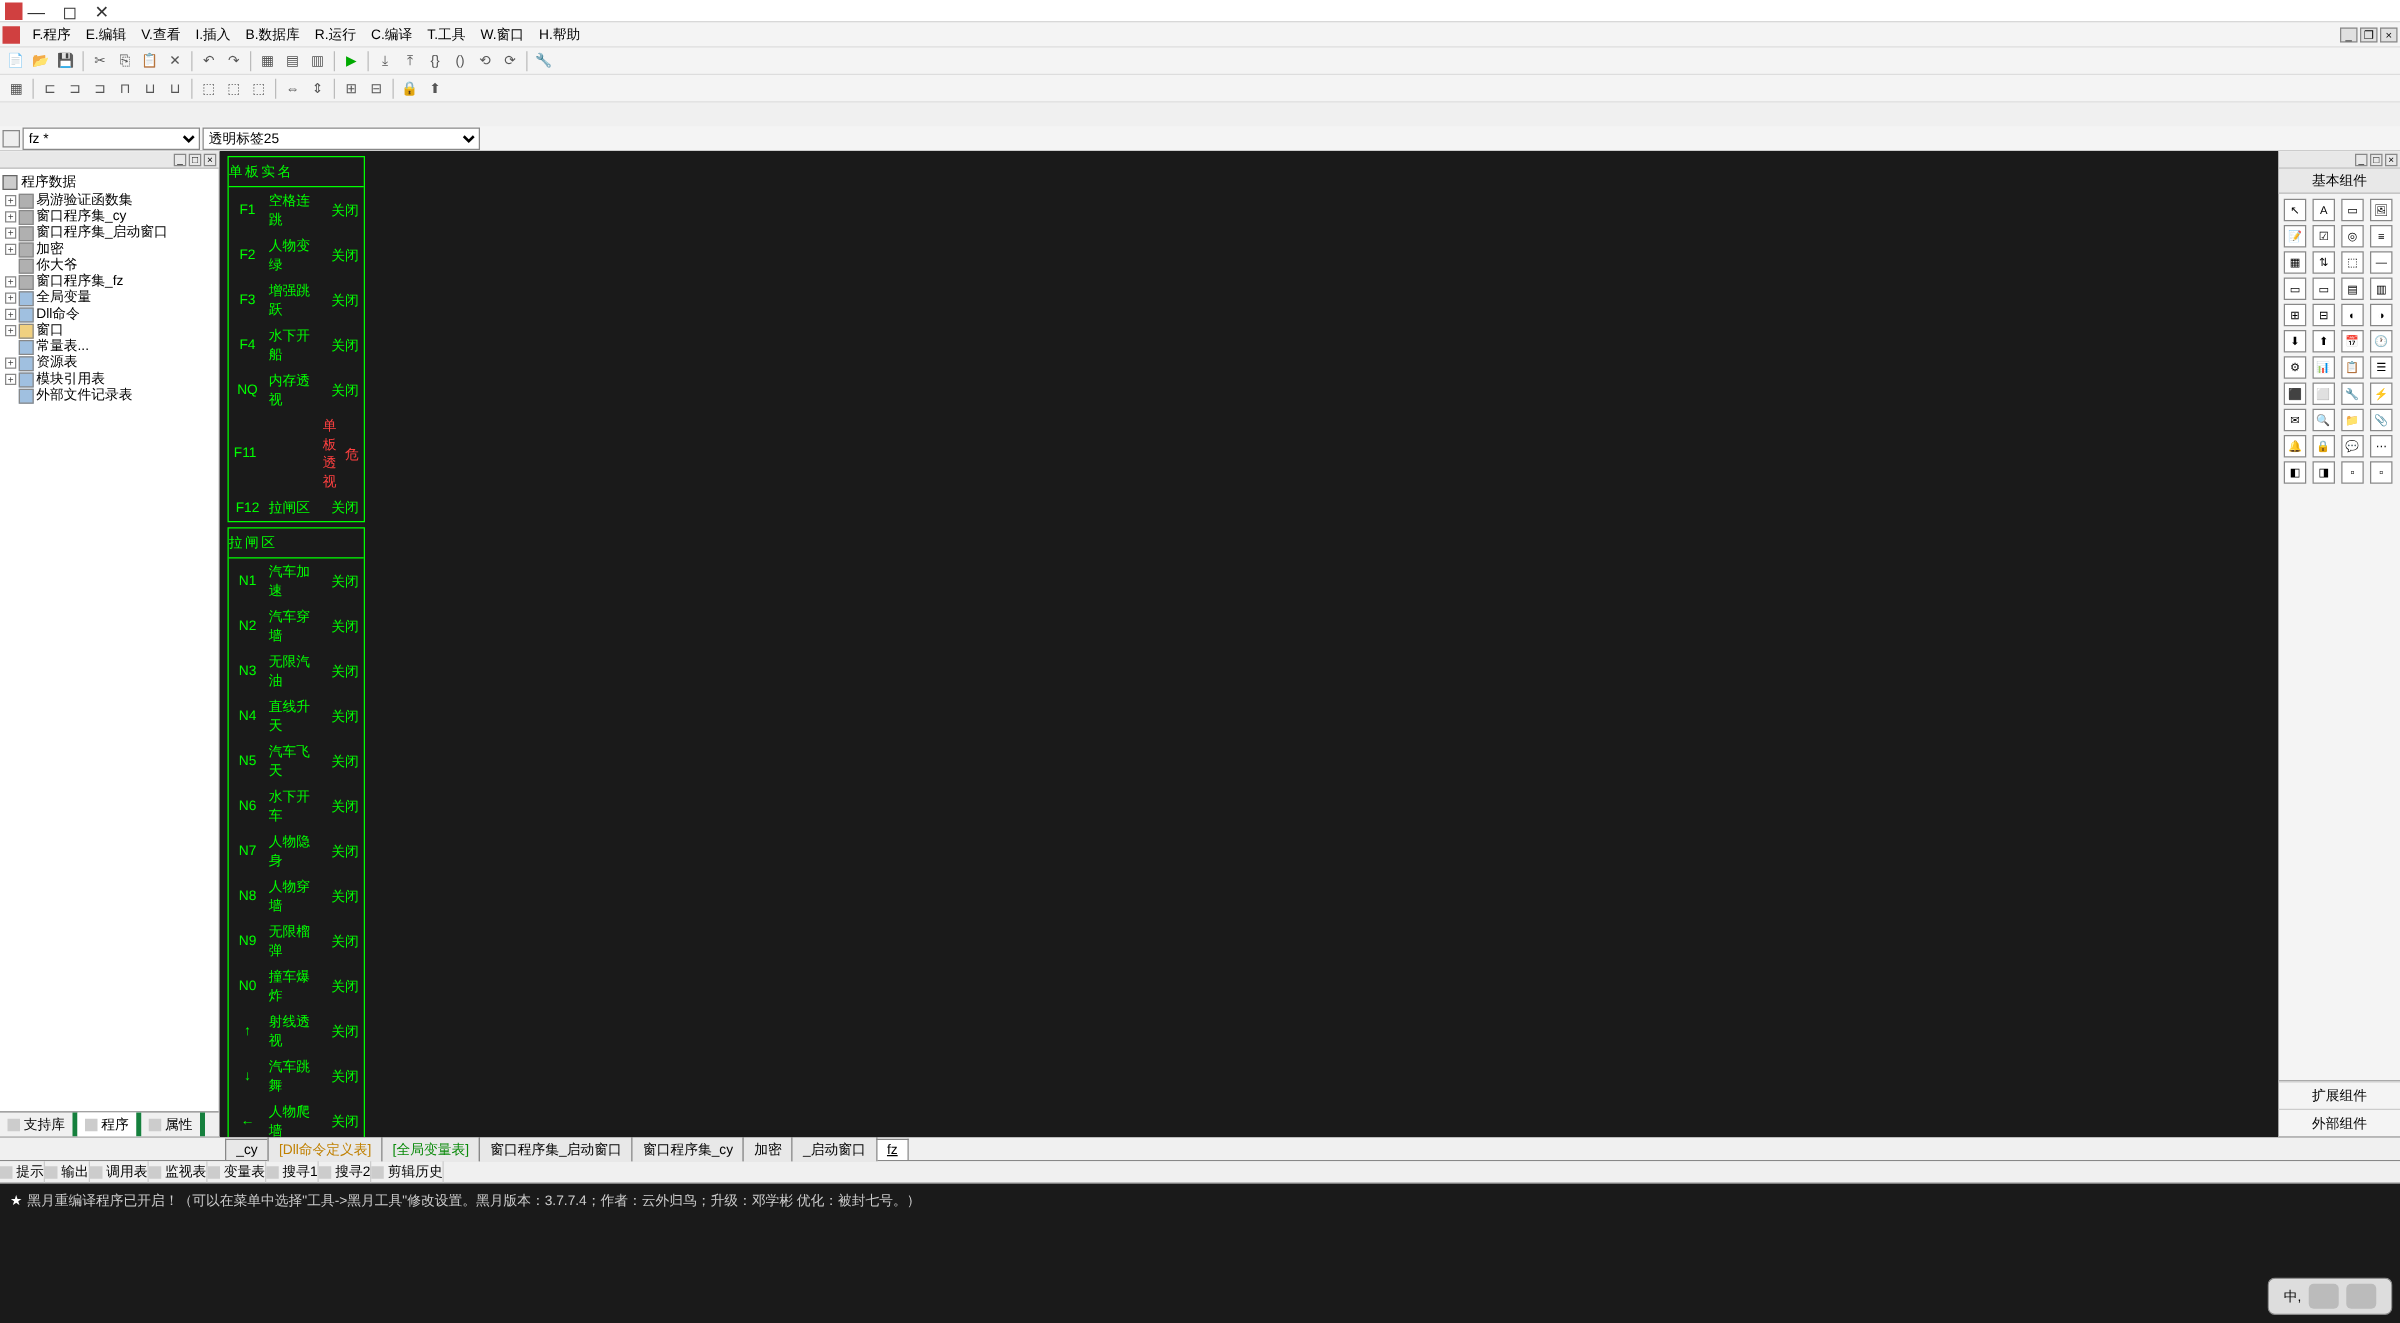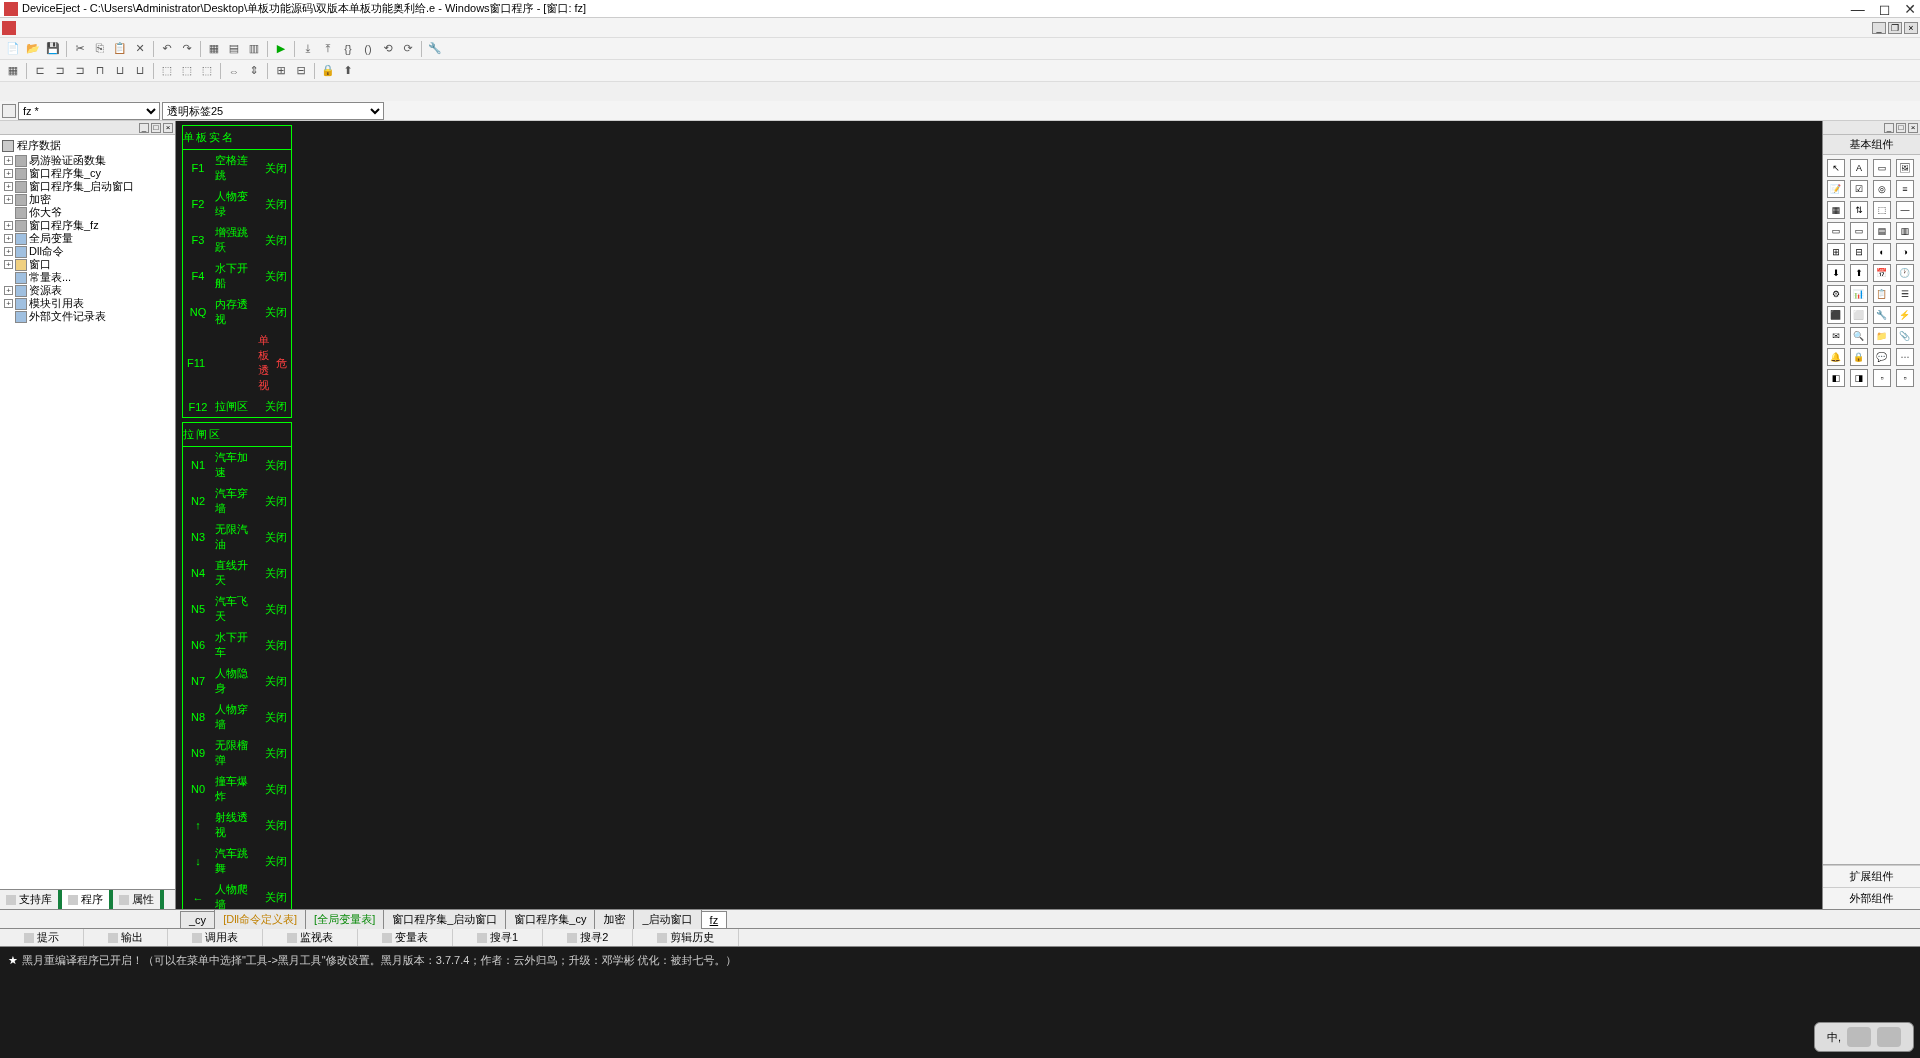--- a/index.html
+++ b/index.html
@@ -78,48 +78,59 @@
 
 
 .editortabs { height: 20px; background: #f0f0f0; display: flex; align-items: center; border-top: 1px solid #888; border-bottom: 1px solid #888; padding-left: 180px; gap: 0; }
 .editortabs .tab { padding: 2px 8px; border: 1px solid #888; border-bottom: none; margin-right: -1px; background: #e8e8e8; cursor: pointer; }
 .editortabs .tab.active { background: #fff; text-decoration: underline; }
 .editortabs .tab.green { color: #0a8a0a; }
 .editortabs .tab.orange { color: #c08000; }
 
 
 .infotabs { height: 18px; background: #f0f0f0; display: flex; align-items: center; border-bottom: 1px solid #888; }
-.infotabs .tab { padding: 1px 24px; display: flex; align-items: center; gap: 3px; border-right: 1px solid #ccc; cursor: pointer; }
+.infotabs .tab { padding: 1px 0; display: flex; align-items: center; gap: 3px; border-right: 1px solid #ccc; cursor: pointer; }
 .infotabs .ticon { width: 10px; height: 10px; background: #ccc; }
 
 
 .console { height: 130px; background: #1a1a1a; color: #ccc; padding: 6px 8px; overflow: auto; font-size: 11px; }
 .console .star { color: #fff; margin-right: 4px; }
 
 
 
 
 .mascot { position: fixed; bottom: 6px; right: 6px; width: 100px; height: 30px; background: #ddd; border: 1px solid #888; border-radius: 6px; display: flex; align-items: center; justify-content: center; gap: 6px; }
 .mascot .m1 { width: 24px; height: 20px; background: #bbb; border-radius: 4px; }
 </style>
 </head>
 <body>
 
 <div class="titlebar">
   <div class="icon"></div>
-  <div class="title">DeviceEject - C:\Users\Administrator\Desktop\单板功能源码\双版本单板功能奥利给.e - Windows窗口程序 - [窗口: fz]</div>
   <div class="winbtns">
     <span>—</span>
     <span>◻</span>
     <span>✕</span>
   </div>
 </div>
 
 <div class="menubar">
   <div class="icon"></div>
+  <div id="menuitems" style="display:flex">
+      <div class="item">F.程序</div>
+      <div class="item">E.编辑</div>
+      <div class="item">V.查看</div>
+      <div class="item">I.插入</div>
+      <div class="item">B.数据库</div>
+      <div class="item">R.运行</div>
+      <div class="item">C.编译</div>
+      <div class="item">T.工具</div>
+      <div class="item">W.窗口</div>
+      <div class="item">H.帮助</div>
+    </div>
   <div class="mdibtns">
     <span>_</span>
     <span>❐</span>
     <span>×</span>
   </div>
 </div>
 
 <div class="toolbar">
   <div class="btn">📄</div>
   <div class="btn">📂</div>

